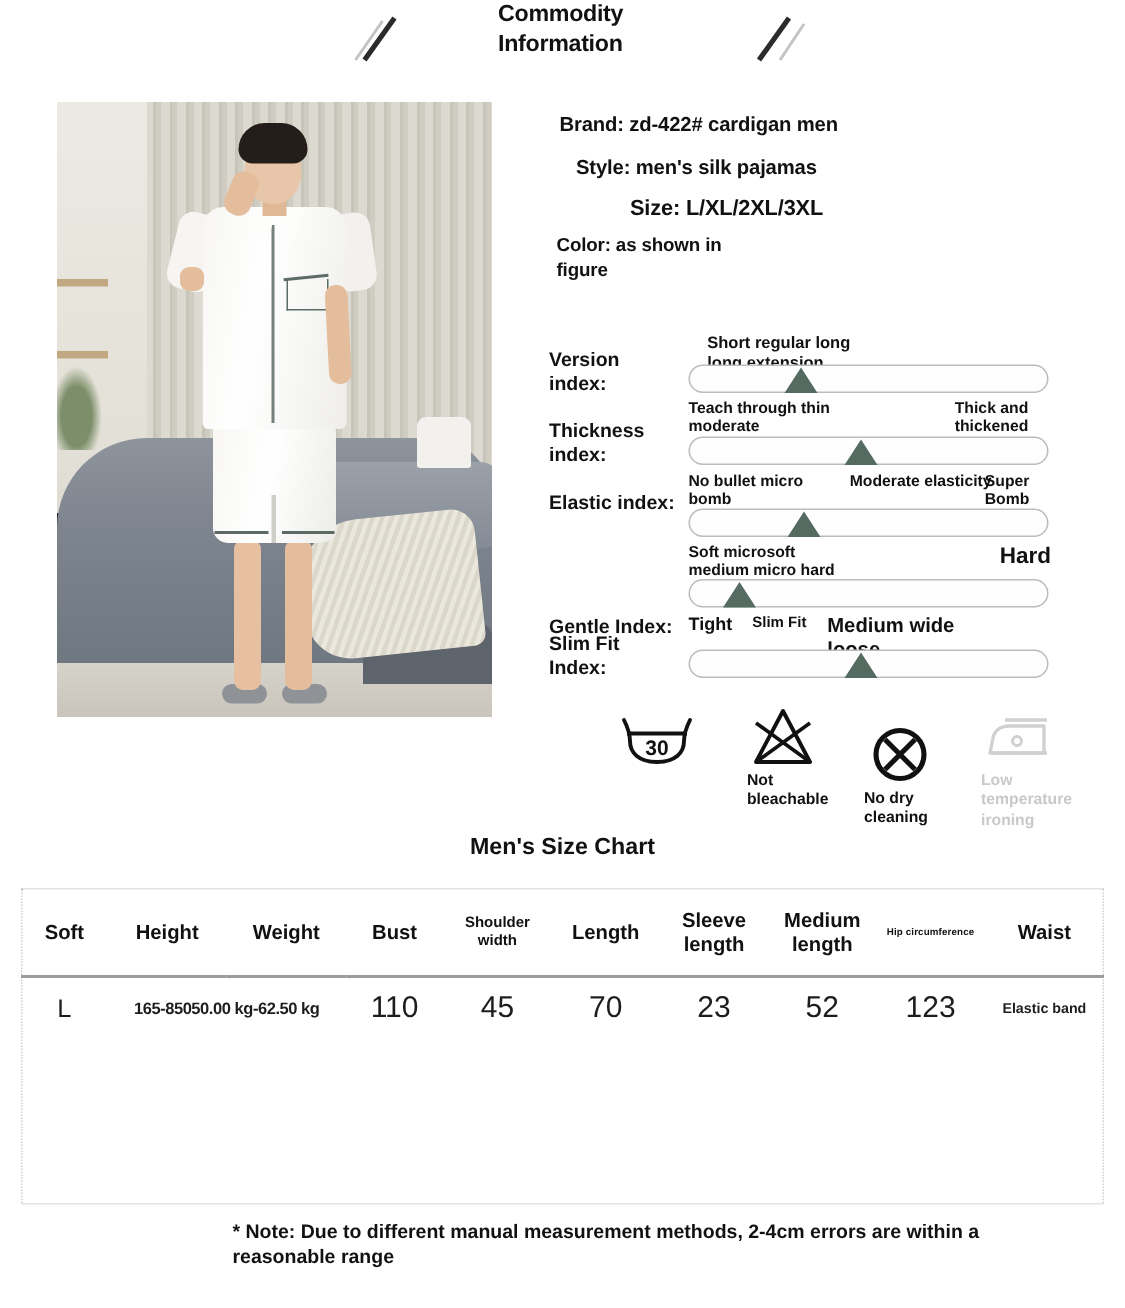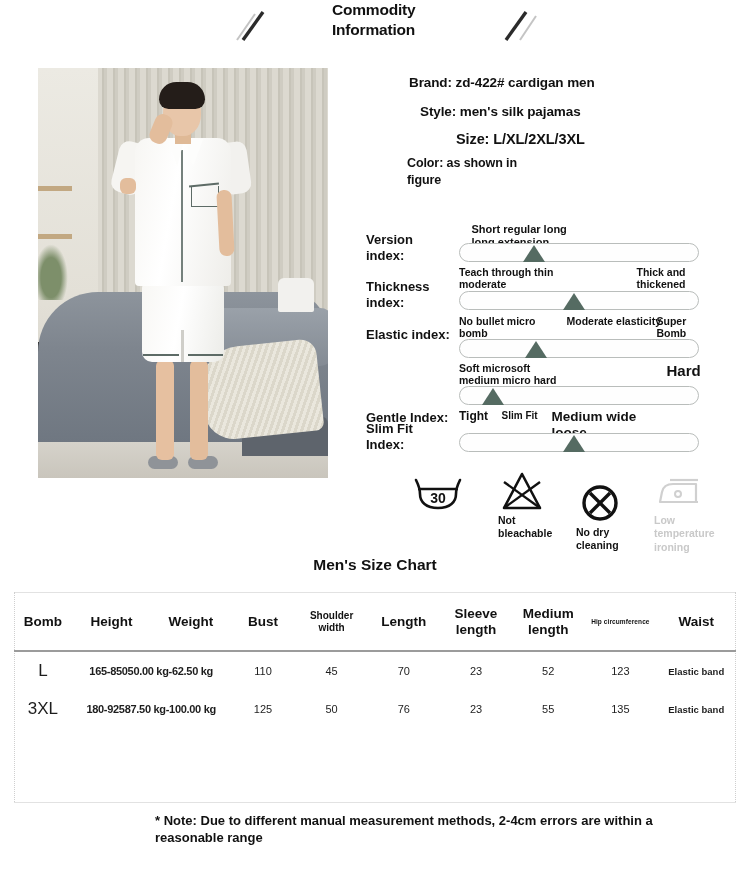--- a/index.html
+++ b/index.html
@@ -139,21 +139,20 @@
   .pp-legR { left: 152px; top: 292px; width: 18px; height: 100px; background: #e3bd9c; border-radius: 6px; }
   .pp-shoeL { left: 110px; top: 388px; width: 30px; height: 13px; background: #8f9398; border-radius: 7px; }
   .pp-shoeR { left: 150px; top: 388px; width: 30px; height: 13px; background: #8f9398; border-radius: 7px; }
 
   
   .spec {
     position: absolute;
     font-weight: bold;
     color: #111;
     letter-spacing: -0.1px;
-    margin-left: 36px;
   }
   .spec-brand { left: 373px; top: 75px;  font-size: 13.5px; }
   .spec-style { left: 384px; top: 104px; font-size: 13.5px; }
   .spec-size  { left: 420px; top: 131px; font-size: 14.5px; }
   .spec-color { left: 371px; top: 155px; font-size: 12.5px; width: 130px; line-height: 1.35; }
 
   
   .idx-label {
     position: absolute;
     left: 366px;
@@ -246,21 +245,21 @@
     border-bottom: 2px solid #9b9b9b;
     text-align: center;
     vertical-align: middle;
     line-height: 1.15;
   }
   table.sizes th.small { font-size: 10px; }
   table.sizes th.tiny  { font-size: 6.5px; letter-spacing: .1px; }
   table.sizes td {
     text-align: center;
     padding: 9px 0;
-    font-size: 11px;
+    font-size: 20px;
     color: #1d1d1d;
     font-weight: 400;
   }
   table.sizes td.size-cell { font-size: 17px; }
   table.sizes td.hw { font-size: 11px; font-weight: bold; letter-spacing: -0.3px; }
   table.sizes td.waist { font-size: 9.5px; font-weight: bold; }
 
   .footnote {
     position: absolute;
     left: 155px;
@@ -430,21 +429,21 @@
       <col style="width:9%">
     <col style="width:10%">
       <col style="width:10%">
       <col style="width:10%">
       <col style="width:10%">
     <col style="width:10%">
       <col style="width:11%">
   </colgroup>
   <thead>
     <tr>
-      <th>Bomb</th>
+      <th>Soft</th>
       <th>Height</th>
       <th>Weight</th>
       <th>Bust</th>
       <th class="small">Shoulder width</th>
       <th>Length</th>
       <th>Sleeve length</th>
       <th>Medium length</th>
       <th class="tiny">Hip circumference</th>
       <th>Waist</th>
     </tr>
@@ -454,27 +453,16 @@
         <td class="size-cell">L</td>
         <td class="hw" colspan="2">165-85050.00 kg-62.50 kg</td>
         <td>110</td>
         <td>45</td>
         <td>70</td>
         <td>23</td>
         <td>52</td>
         <td>123</td>
         <td class="waist">Elastic band</td>
       </tr>
-      <tr>
-        <td class="size-cell">3XL</td>
-        <td class="hw" colspan="2">180-92587.50 kg-100.00 kg</td>
-        <td>125</td>
-        <td>50</td>
-        <td>76</td>
-        <td>23</td>
-        <td>55</td>
-        <td>135</td>
-        <td class="waist">Elastic band</td>
-      </tr>
     </tbody>
 </table>
 
 <div class="footnote">* Note: Due to different manual measurement methods, 2-4cm errors are within a reasonable range</div>
 
 </body></html>

